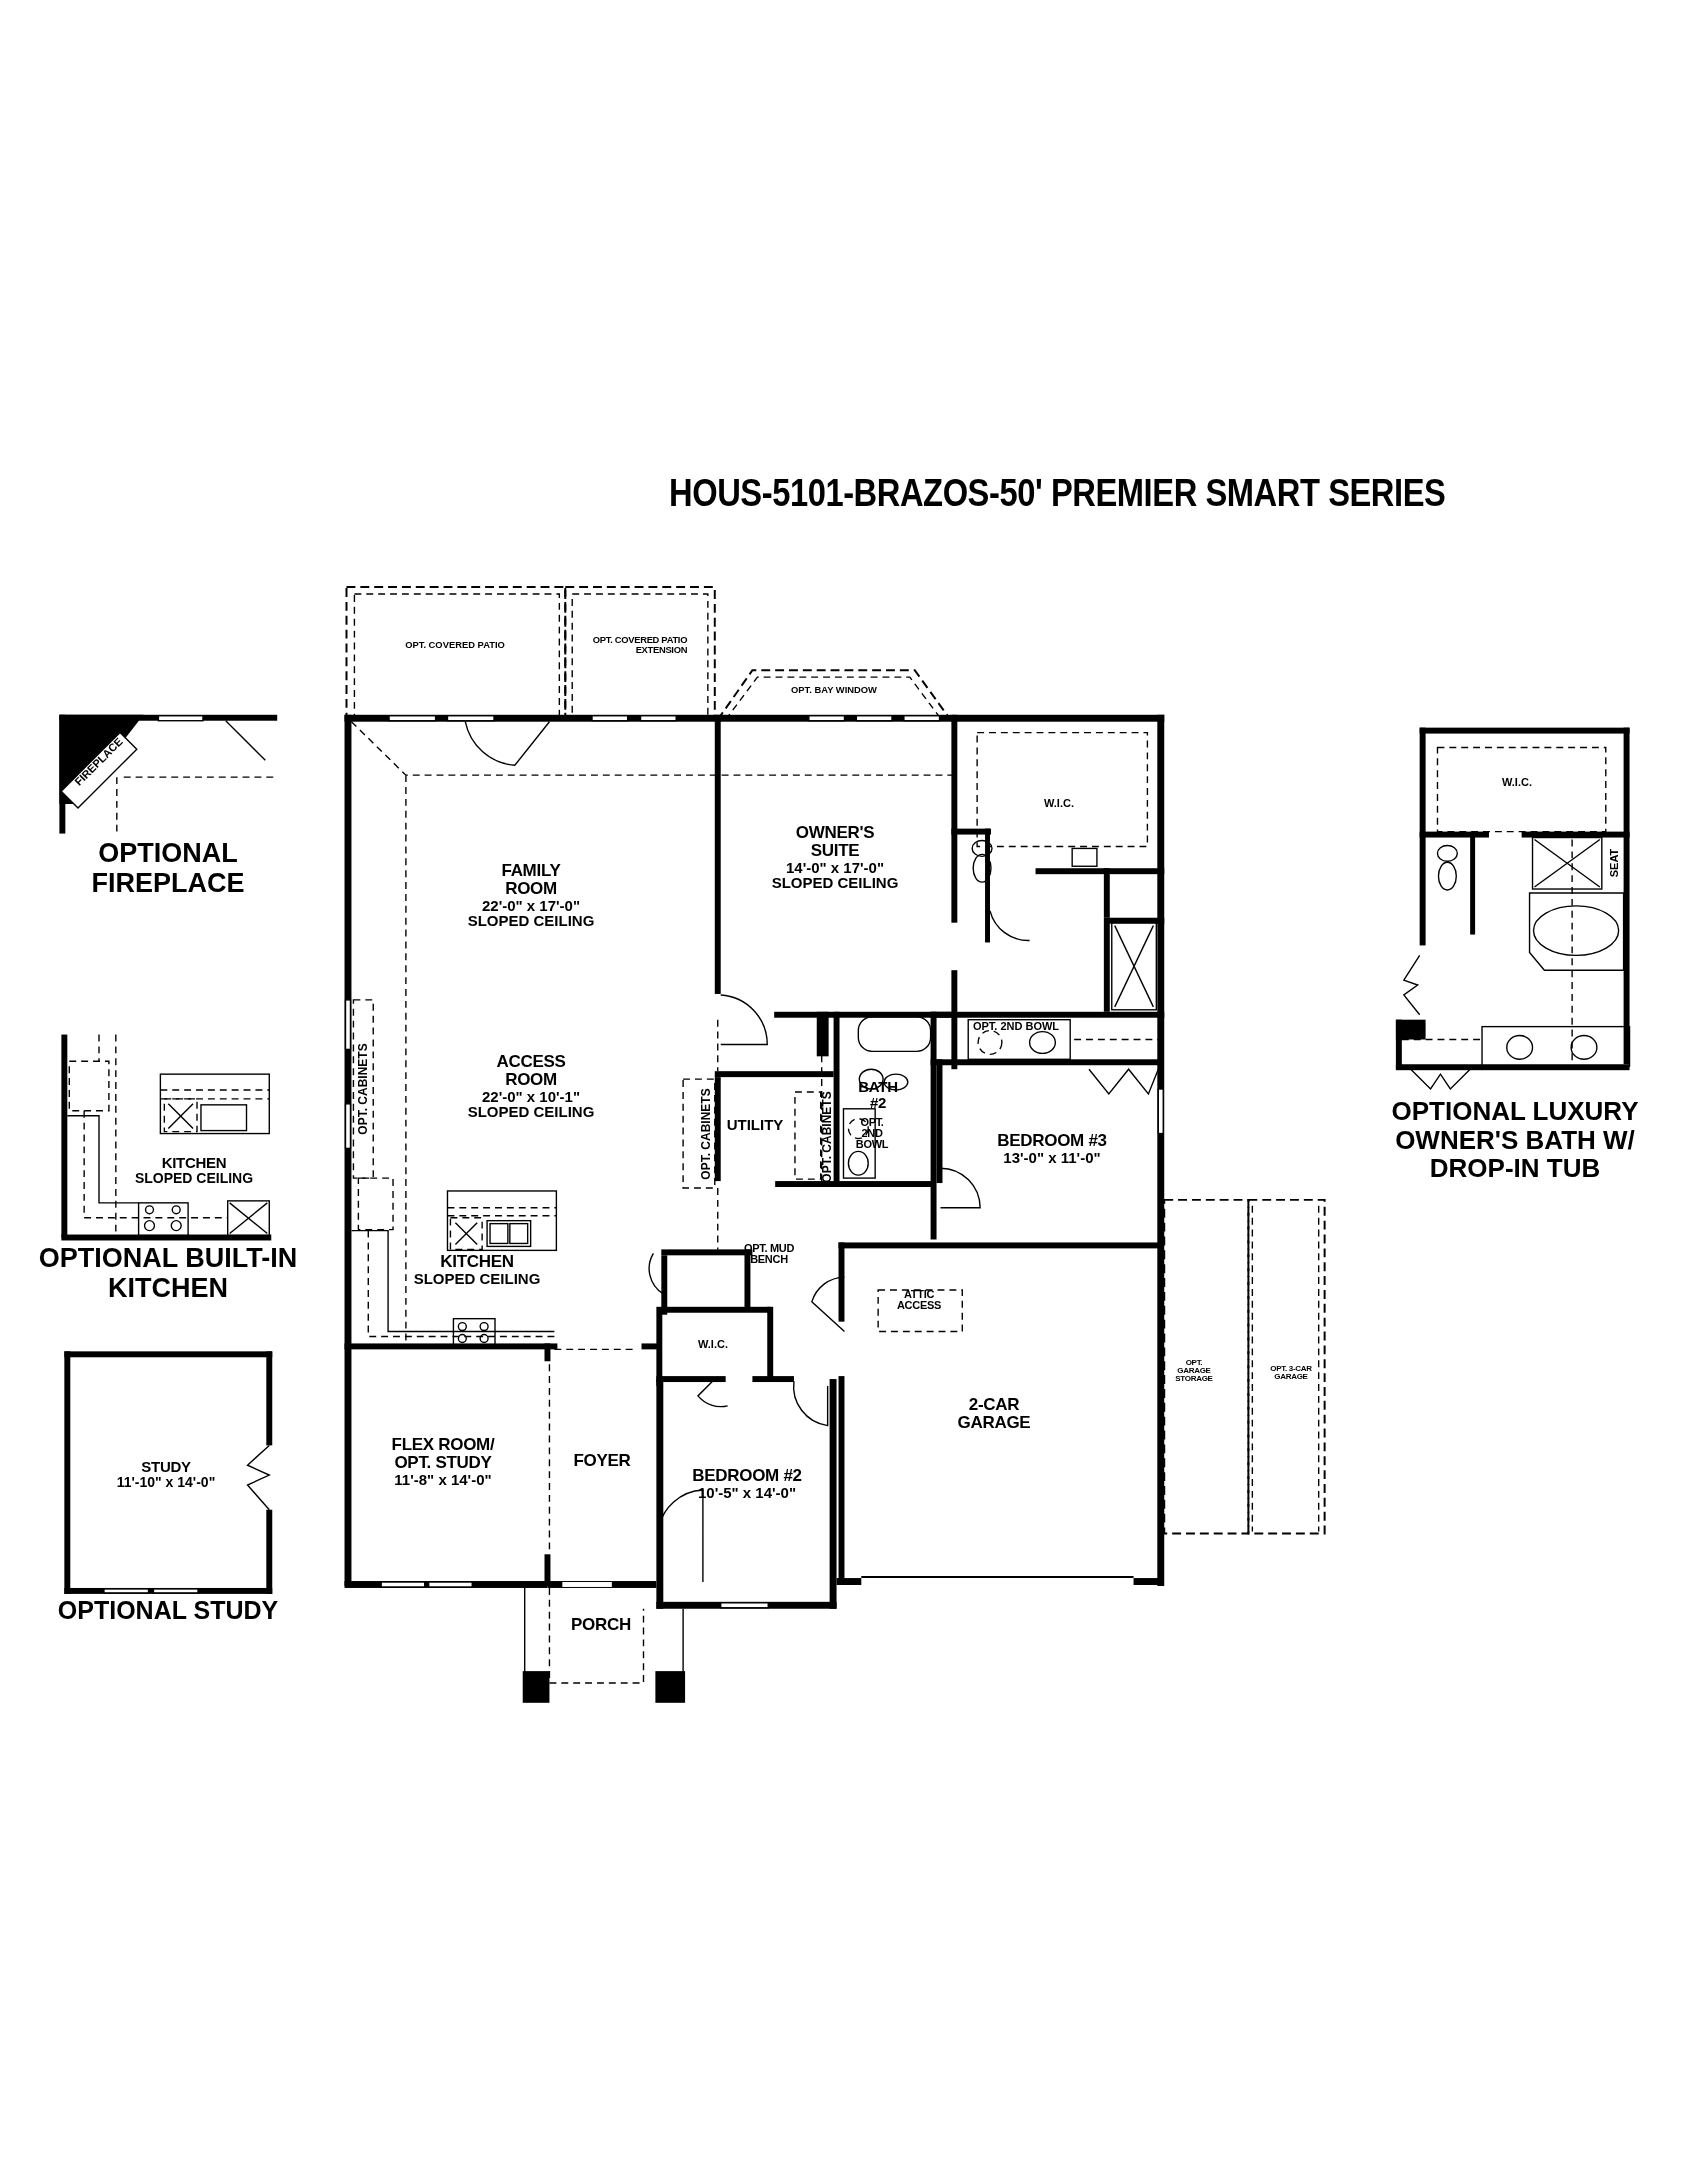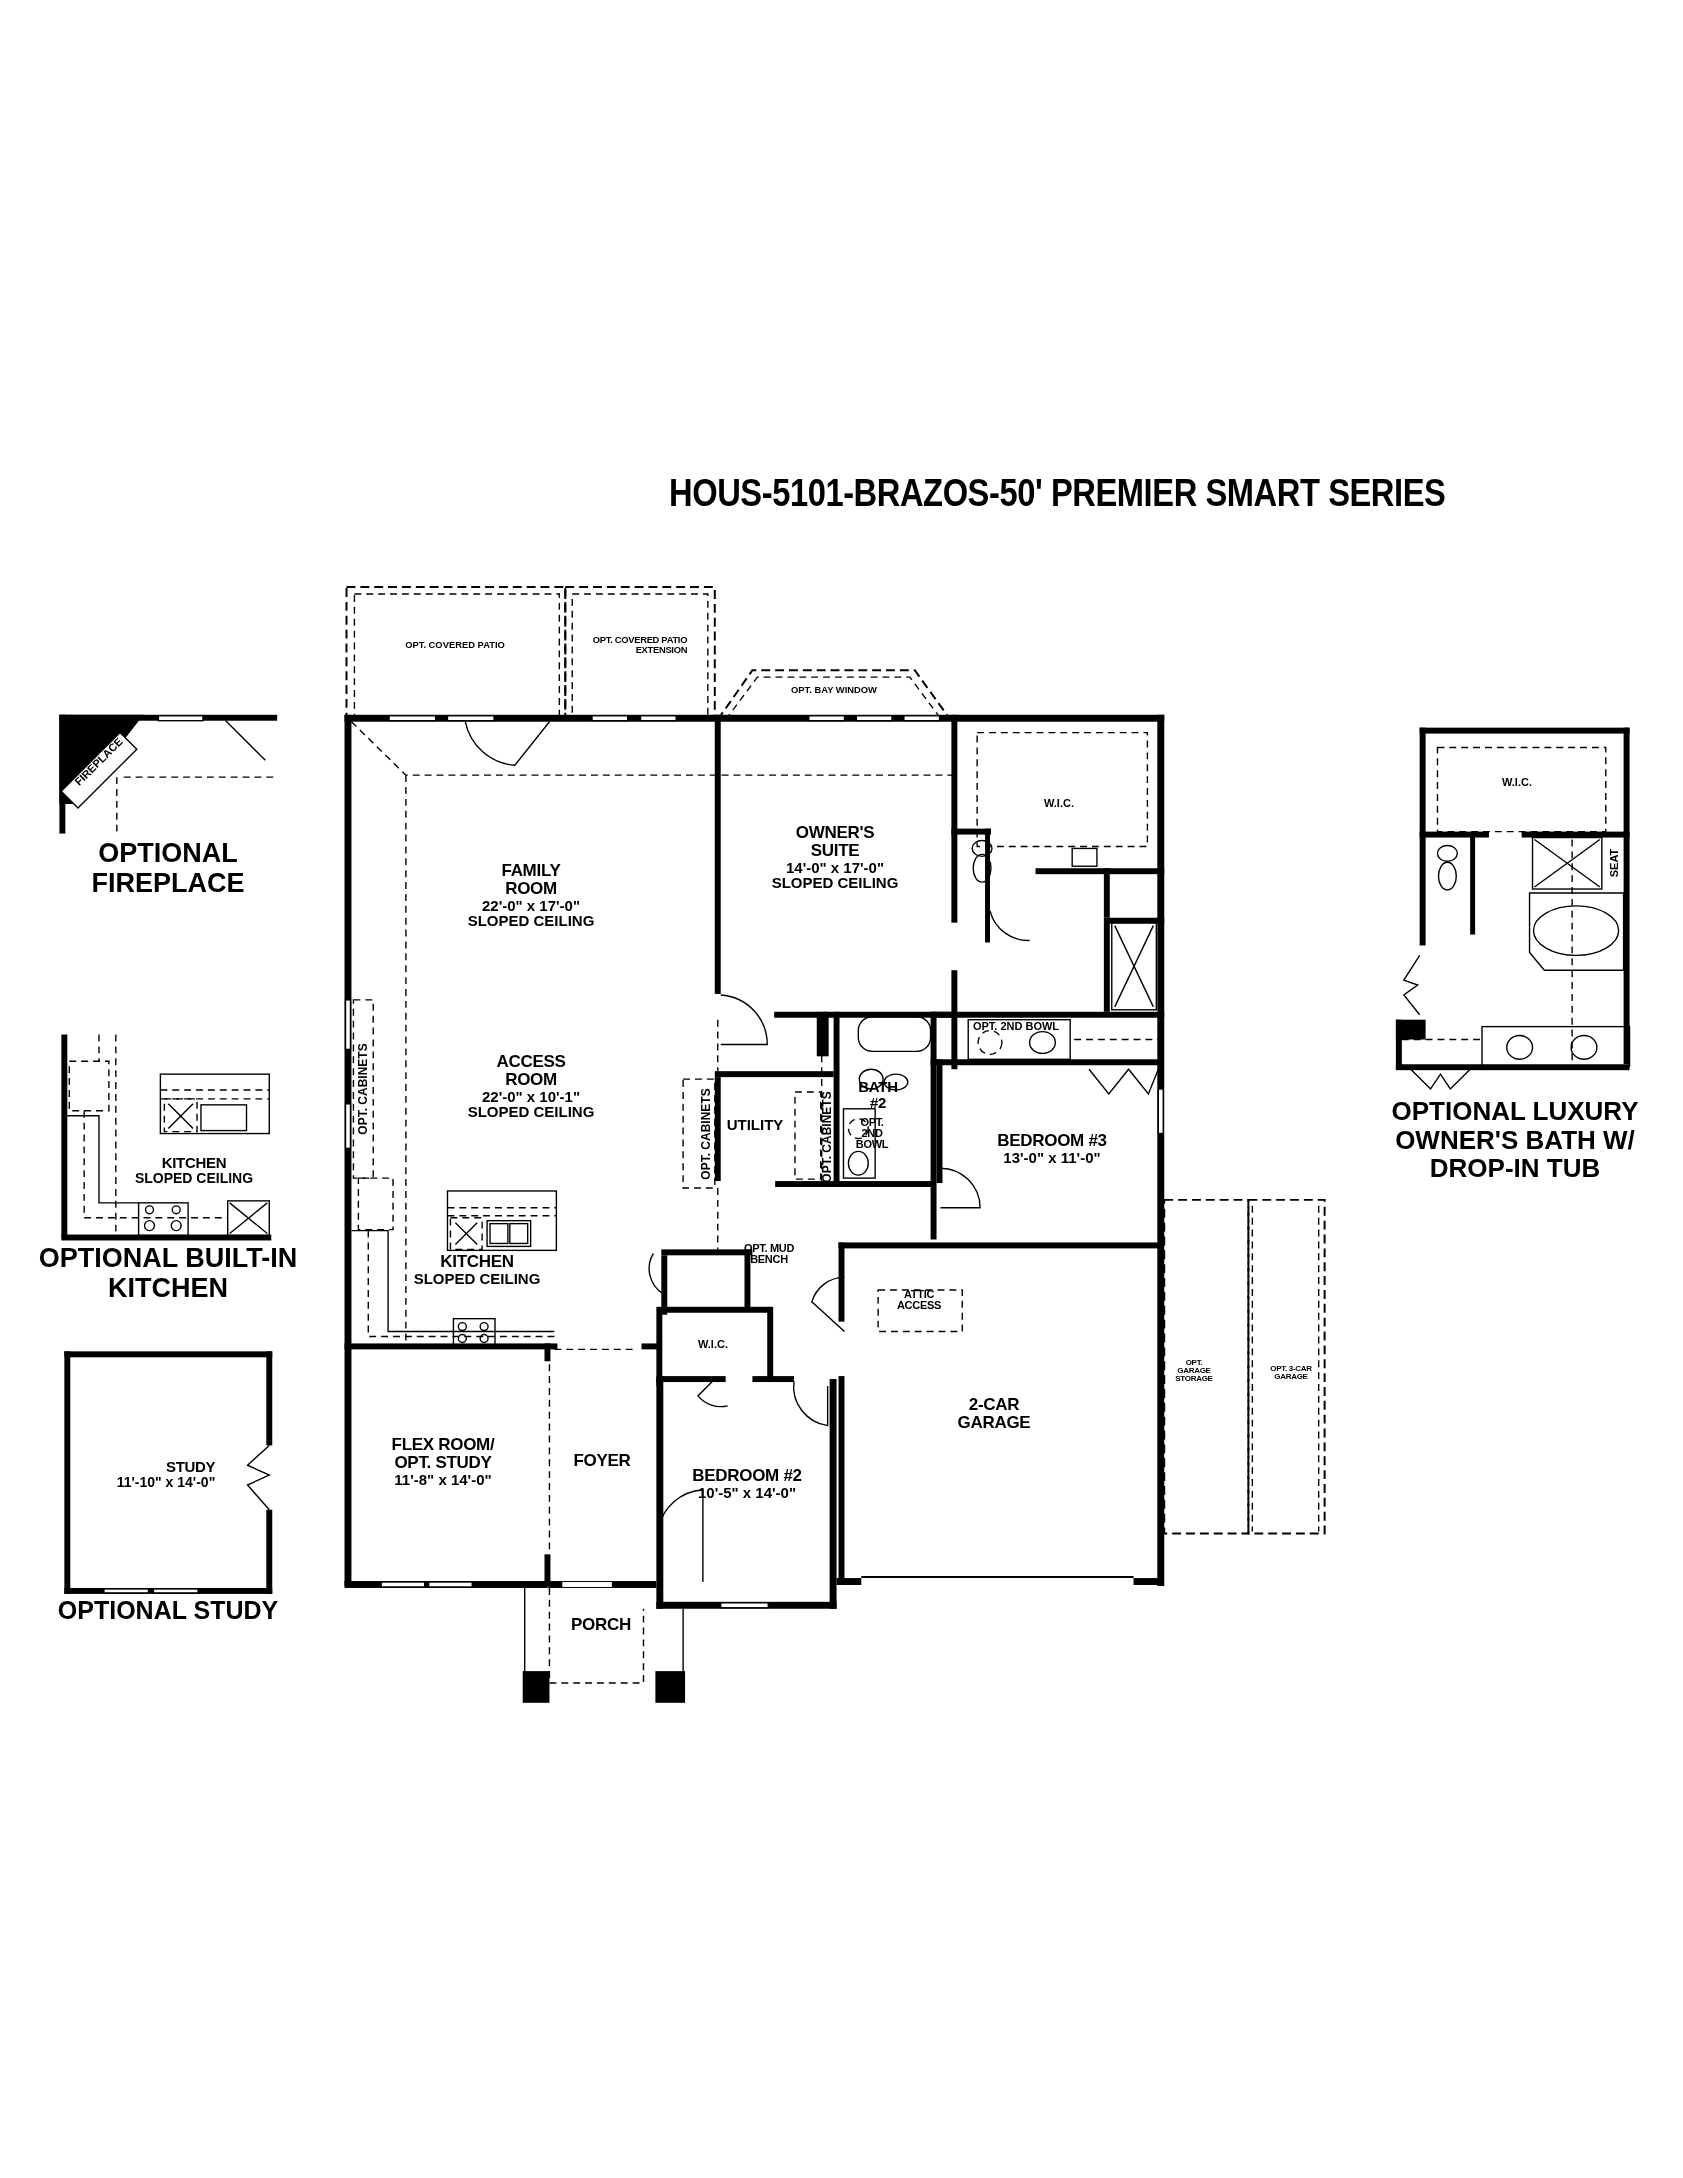--- a/index.html
+++ b/index.html
@@ -412,21 +412,21 @@
 
 <div class="lbl" style="left:194px; top:1155px; font-size:15px; line-height:1.05;">
   <span class="n">KITCHEN</span>
   <span class="d" style="font-size:14px">SLOPED CEILING</span>
 </div>
 <div class="opt-cap" style="left:168px; top:1244px;">
   <span style="display:block">OPTIONAL BUILT-IN</span>
   <span style="display:block">KITCHEN</span>
 </div>
 
-<div class="lbl" style="left:166px; top:1459px; font-size:15px; line-height:1.05;text-align:right;">
+<div class="lbl" style="left:166px; top:1459px; font-size:15px; line-height:1.05;">
   <span class="n">STUDY</span>
   <span class="d" style="font-size:14px">11'-10" x 14'-0"</span>
 </div>
 <div class="opt-cap" style="left:168px; top:1597px; font-size:25px;">OPTIONAL STUDY</div>
 
 <div class="lbl" style="left:1517px; top:777px; font-size:11px;">W.I.C.</div>
 <div class="lbl" style="left:1615px; top:863px; font-size:11px; transform:translate(-50%,-50%) rotate(-90deg);">SEAT</div>
 <div class="opt-cap" style="left:1515px; top:1097px; font-size:26px;">
   <span style="display:block">OPTIONAL LUXURY</span>
   <span style="display:block">OWNER'S BATH W/</span>

